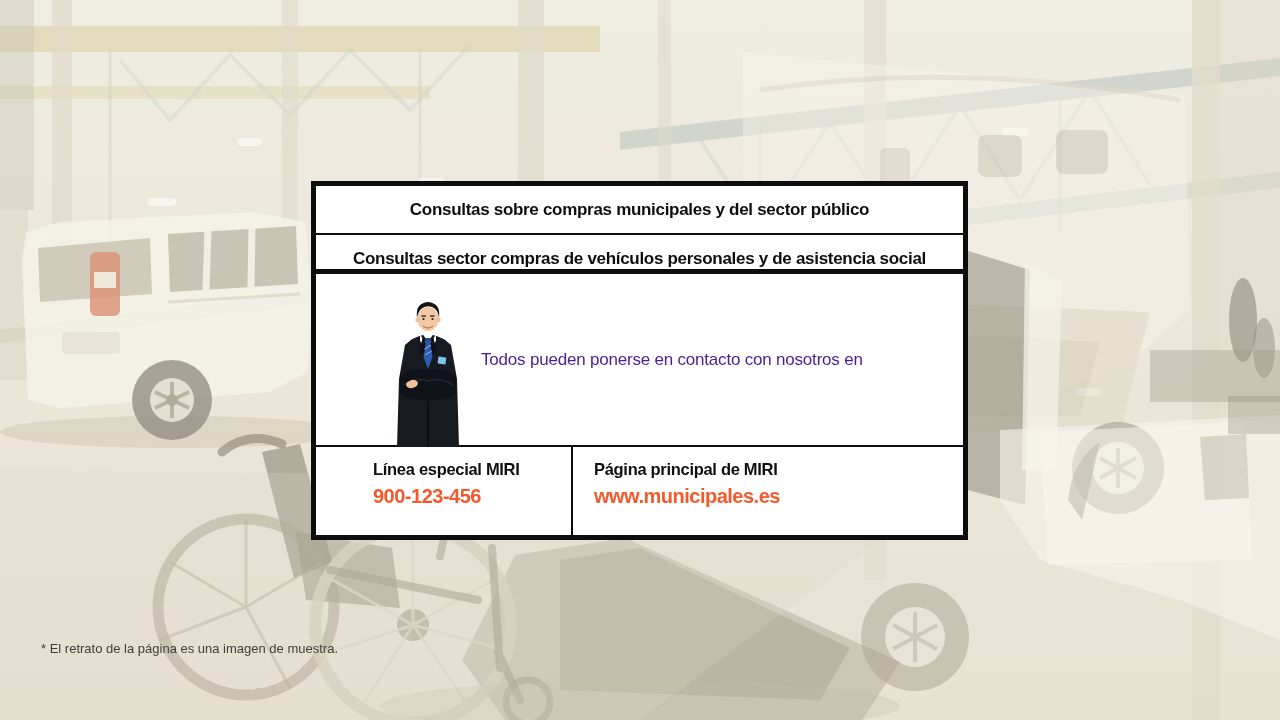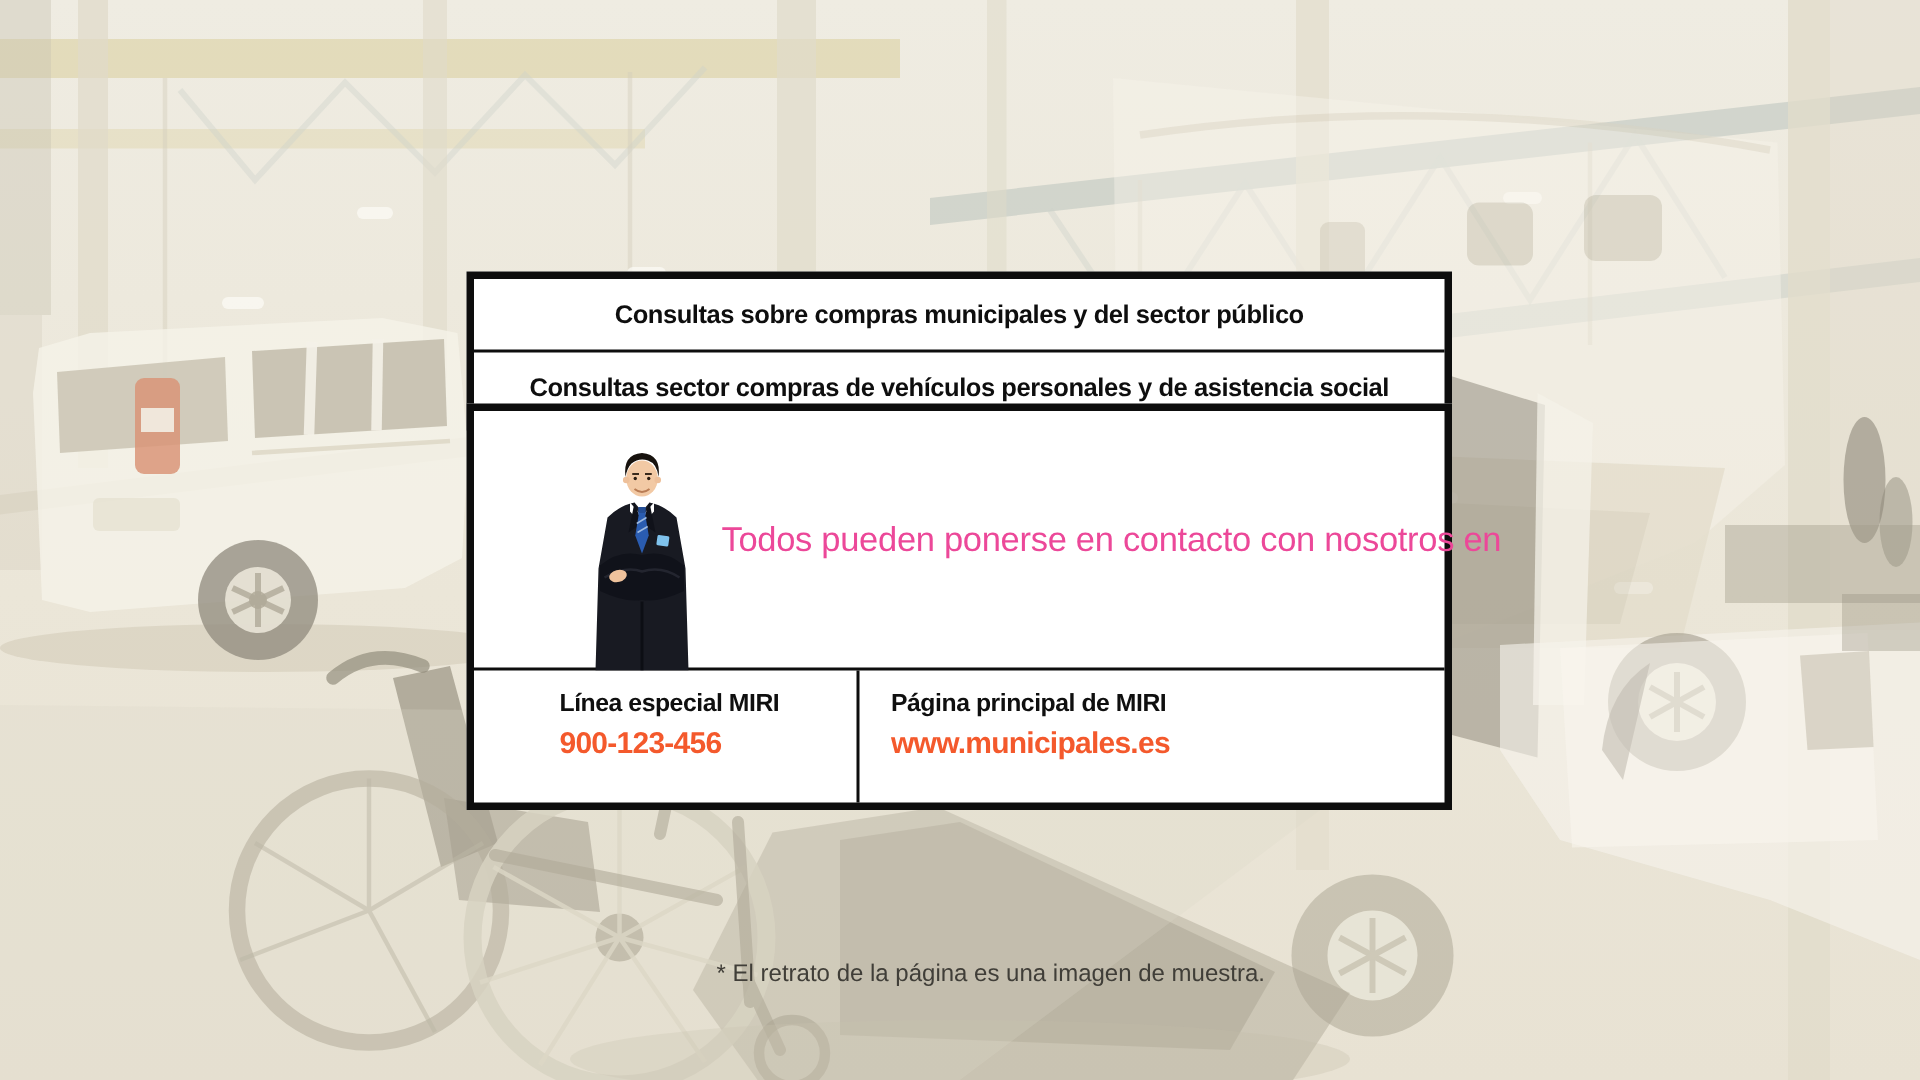--- a/index.html
+++ b/index.html
@@ -31,41 +31,41 @@
     position: absolute; left: 311px; top: 269px; width: 657px; height: 271px;
     background: #ffffff; border: 5px solid #0d0d0d; box-sizing: border-box;
     display: flex; flex-direction: column;
   }
   .contact-upper { flex: 1; position: relative; }
   .portrait {
     position: absolute; left: 77px; bottom: -2px; width: 70px; height: 150px; z-index: 2;
   }
   .contact-message {
     position: absolute; left: 165px; top: 50%; transform: translateY(-50%);
-    font-size: 23px; color: #ec4899; letter-spacing: -0.2px; white-space: nowrap;
+    font-size: 17px; color: #4c1d95; letter-spacing: -0.2px; white-space: nowrap;
   }
   .section-divider { height: 2px; background: #0d0d0d; }
   .contact-lower { height: 88px; display: flex; }
   .cell { box-sizing: border-box; padding-top: 13px; }
   .cell-phone { width: 255px; padding-left: 57px; }
   .cell-divider { width: 2px; background: #0d0d0d; }
   .cell-web { flex: 1; padding-left: 21px; }
   .cell-label {
     font-size: 16.5px; font-weight: 700; color: #0f0f0f; letter-spacing: -0.3px;
     white-space: nowrap;
   }
   .cell-value {
     margin-top: 6px; font-size: 20px; font-weight: 700; color: #f4592c;
     letter-spacing: -0.5px; white-space: nowrap;
   }
 
   
   .footnote {
-    position: absolute; left: 0; right: 0; top: 641px; text-align: center;
-    font-size: 16px; color: #403e38; letter-spacing: 0; margin-left: 41px;
+    position: absolute; left: 0; right: 0; top: 641px; text-align: left;
+    font-size: 13px; color: #403e38; letter-spacing: 0; margin-left: 41px;
   }
 </style>
 </head>
 <body>
 
 <div class="stage">
 
   <svg class="bg-svg" viewBox="0 0 1280 720" aria-hidden="true">
     <defs>
       <linearGradient id="bgGrad" x1="0" y1="0" x2="0" y2="1">

